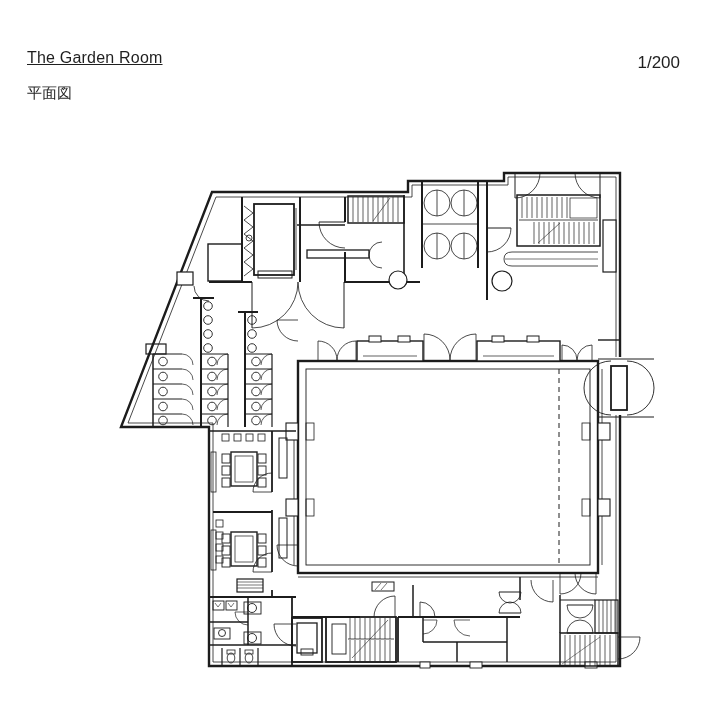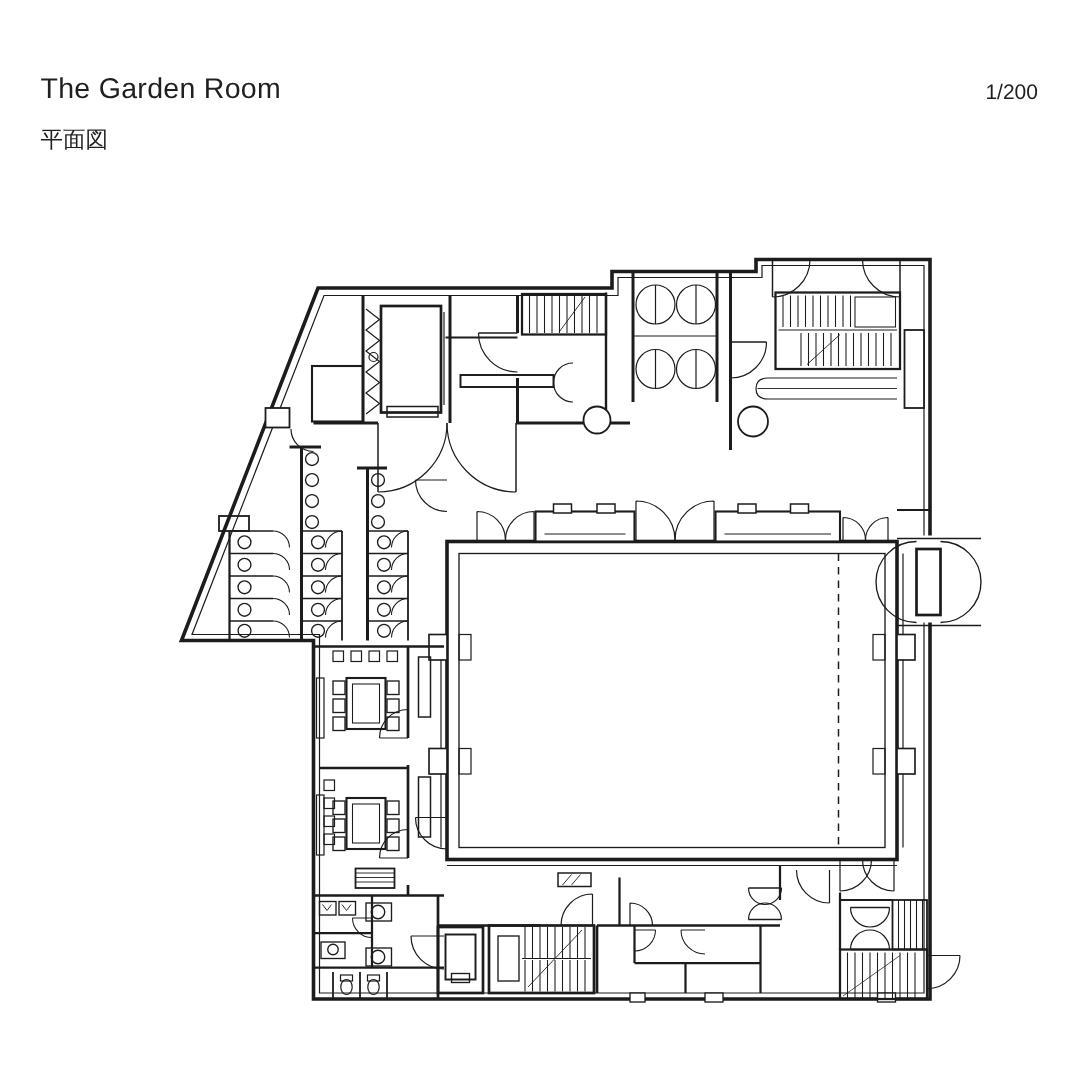--- a/index.html
+++ b/index.html
@@ -1,20 +1,20 @@
 <!DOCTYPE html>
 <html><head>
 <meta charset="utf-8">
 <style>
   html,body{margin:0;padding:0;background:#ffffff;}
   body{width:728px;height:720px;position:relative;overflow:hidden;
        font-family:"Liberation Sans","DejaVu Sans",sans-serif;color:#1f1f1f;}
-  .hdr-title{position:absolute;left:27px;top:49px;font-size:19px;letter-spacing:.2px;}
+  .hdr-title{position:absolute;left:27px;top:49px;font-size:16px;letter-spacing:.2px;text-decoration:underline;}
   .hdr-sub{position:absolute;left:27px;top:84px;font-size:15px;}
-  .hdr-scale{position:absolute;right:36px;top:53px;font-size:14px;text-align:center;}
+  .hdr-scale{position:absolute;right:48px;top:53px;font-size:17px;text-align:center;}
   svg.plan{position:absolute;left:0;top:0;}
   .plan path,.plan rect,.plan circle,.plan line,.plan ellipse,.plan polyline{
      stroke:currentColor;fill:none;stroke-linecap:butt;stroke-linejoin:miter;}
   .plan .wf{fill:#ffffff;}
   .plan .wo{fill:#ffffff;stroke:none;}
 </style>
 </head>
 <body>
 
 <div class="hdr-title">The Garden Room</div>

